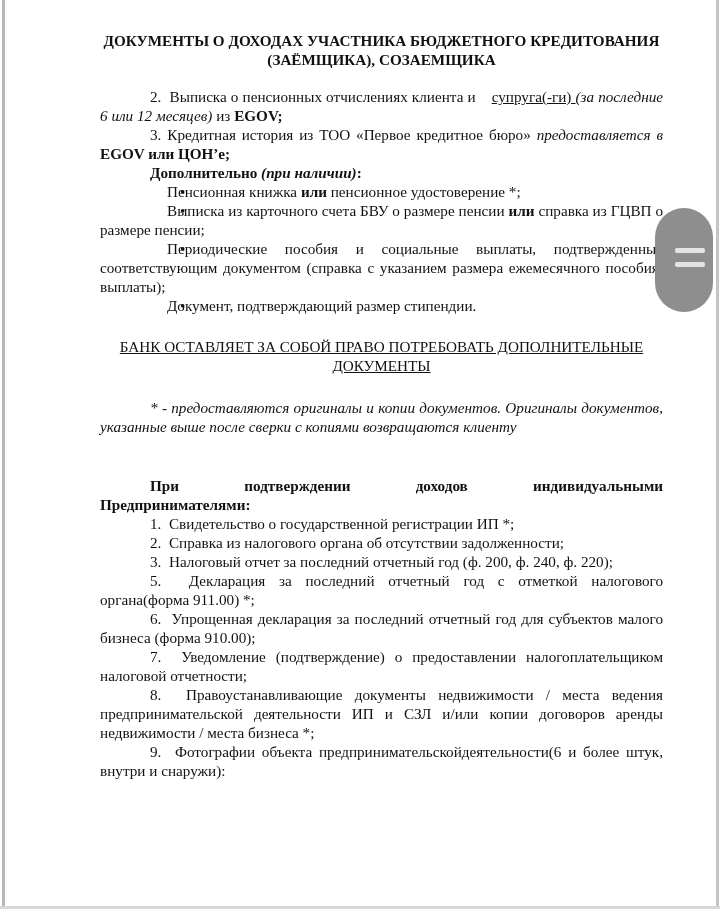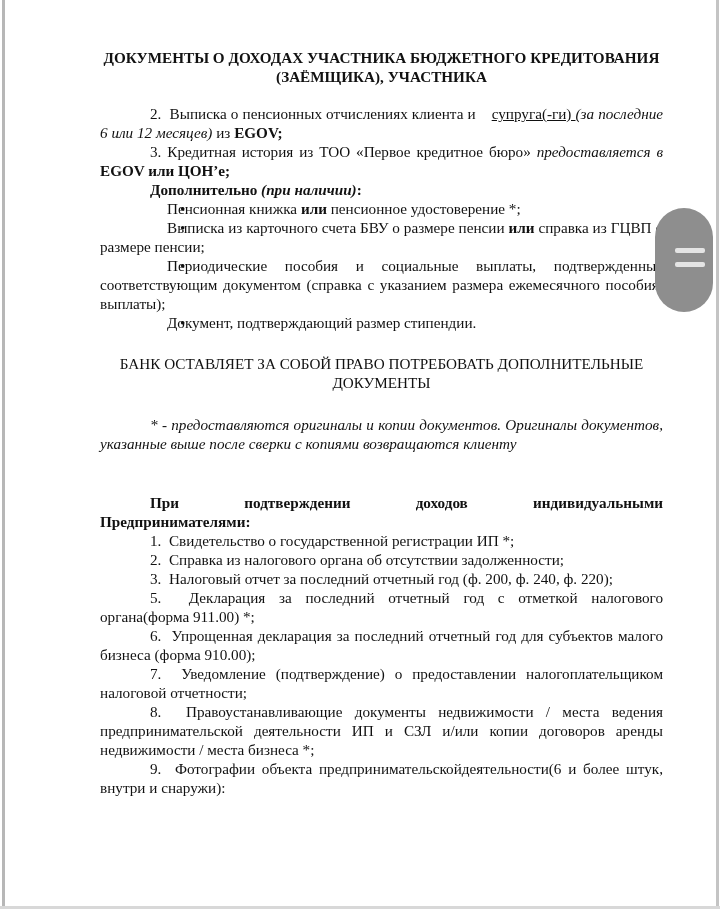--- a/index.html
+++ b/index.html
@@ -12,27 +12,27 @@
   .edge-bottom{position:absolute;left:0;bottom:0;width:720px;height:3px;background:#d8d8d8;}
 
   .doc{position:absolute;left:100px;top:31px;width:563px;}
   p{margin:0;text-align:justify;}
   .it{font-style:italic;}
   .b{font-weight:bold;}
   .bi{font-weight:bold;font-style:italic;}
   .u{text-decoration:underline;margin-left:12px;}
   .center{text-align:center;}
   .ind{text-indent:50px;}
-  .title{font-weight:bold;margin-bottom:18px;margin-top:17px;}
+  .title{font-weight:bold;margin-bottom:18px;}
   .add-head{margin-left:50px;text-align:left;}
   .bullet{text-indent:40px;}
   .bullet .marker{display:inline-block;width:0;}
   .bullet .btext{padding-left:27px;}
   .bank-head{margin-top:22px;}
-  .bank-head span{margin-top:16px;}
+  .bank-head span{text-decoration:underline;margin-top:16px;}
   .footnote{margin-top:23px;font-style:italic;}
   .ip-head{margin-top:12px;font-weight:bold;}
   .stretch{text-align:justify;text-align-last:justify;text-indent:50px;margin-top:40px;}
   .left-last{text-align-last:left;}
 
   
   .handle{position:absolute;left:655px;top:208px;width:58px;height:104px;
           background:#8e8e8e;border-radius:29px;cursor:pointer;}
   .handle .bar{position:absolute;left:20px;width:30px;height:5px;border-radius:2px;background:#e4e4e4;}
   .handle .bar1{top:40px;}
@@ -43,21 +43,21 @@
 
 <div id="page">
   <div class="edge-left"></div>
   <div class="edge-right"></div>
   <div class="edge-bottom"></div>
 
   <div class="doc">
 
     <div class="title center">
       <div>ДОКУМЕНТЫ О ДОХОДАХ УЧАСТНИКА БЮДЖЕТНОГО КРЕДИТОВАНИЯ</div>
-      <div>(ЗАЁМЩИКА), УЧАСТНИКА</div>
+      <div>(ЗАЁМЩИКА), СОЗАЕМЩИКА</div>
     </div>
 
 
     <p class="ind"><span>2.&nbsp; Выписка о пенсионных отчислениях клиента и </span><span class="u">супруга(-ги) </span><span class="it">(за последние 6 или 12 месяцев)</span><span> из </span><span class="b">EGOV;</span></p>
 
     <p class="ind"><span>3.&nbsp;Кредитная история из ТОО «Первое кредитное бюро» </span><span class="it">предоставляется в </span><span class="b">EGOV или ЦОН’е;</span></p>
 
     <p class="add-head"><span class="b">Дополнительно </span><span class="bi">(при наличии)</span><span class="b">:</span></p>
 
     <p class="bullet"><span class="marker">•</span><span class="btext"><span>Пенсионная книжка </span><span class="b">или</span><span> пенсионное удостоверение *;</span></span></p>

